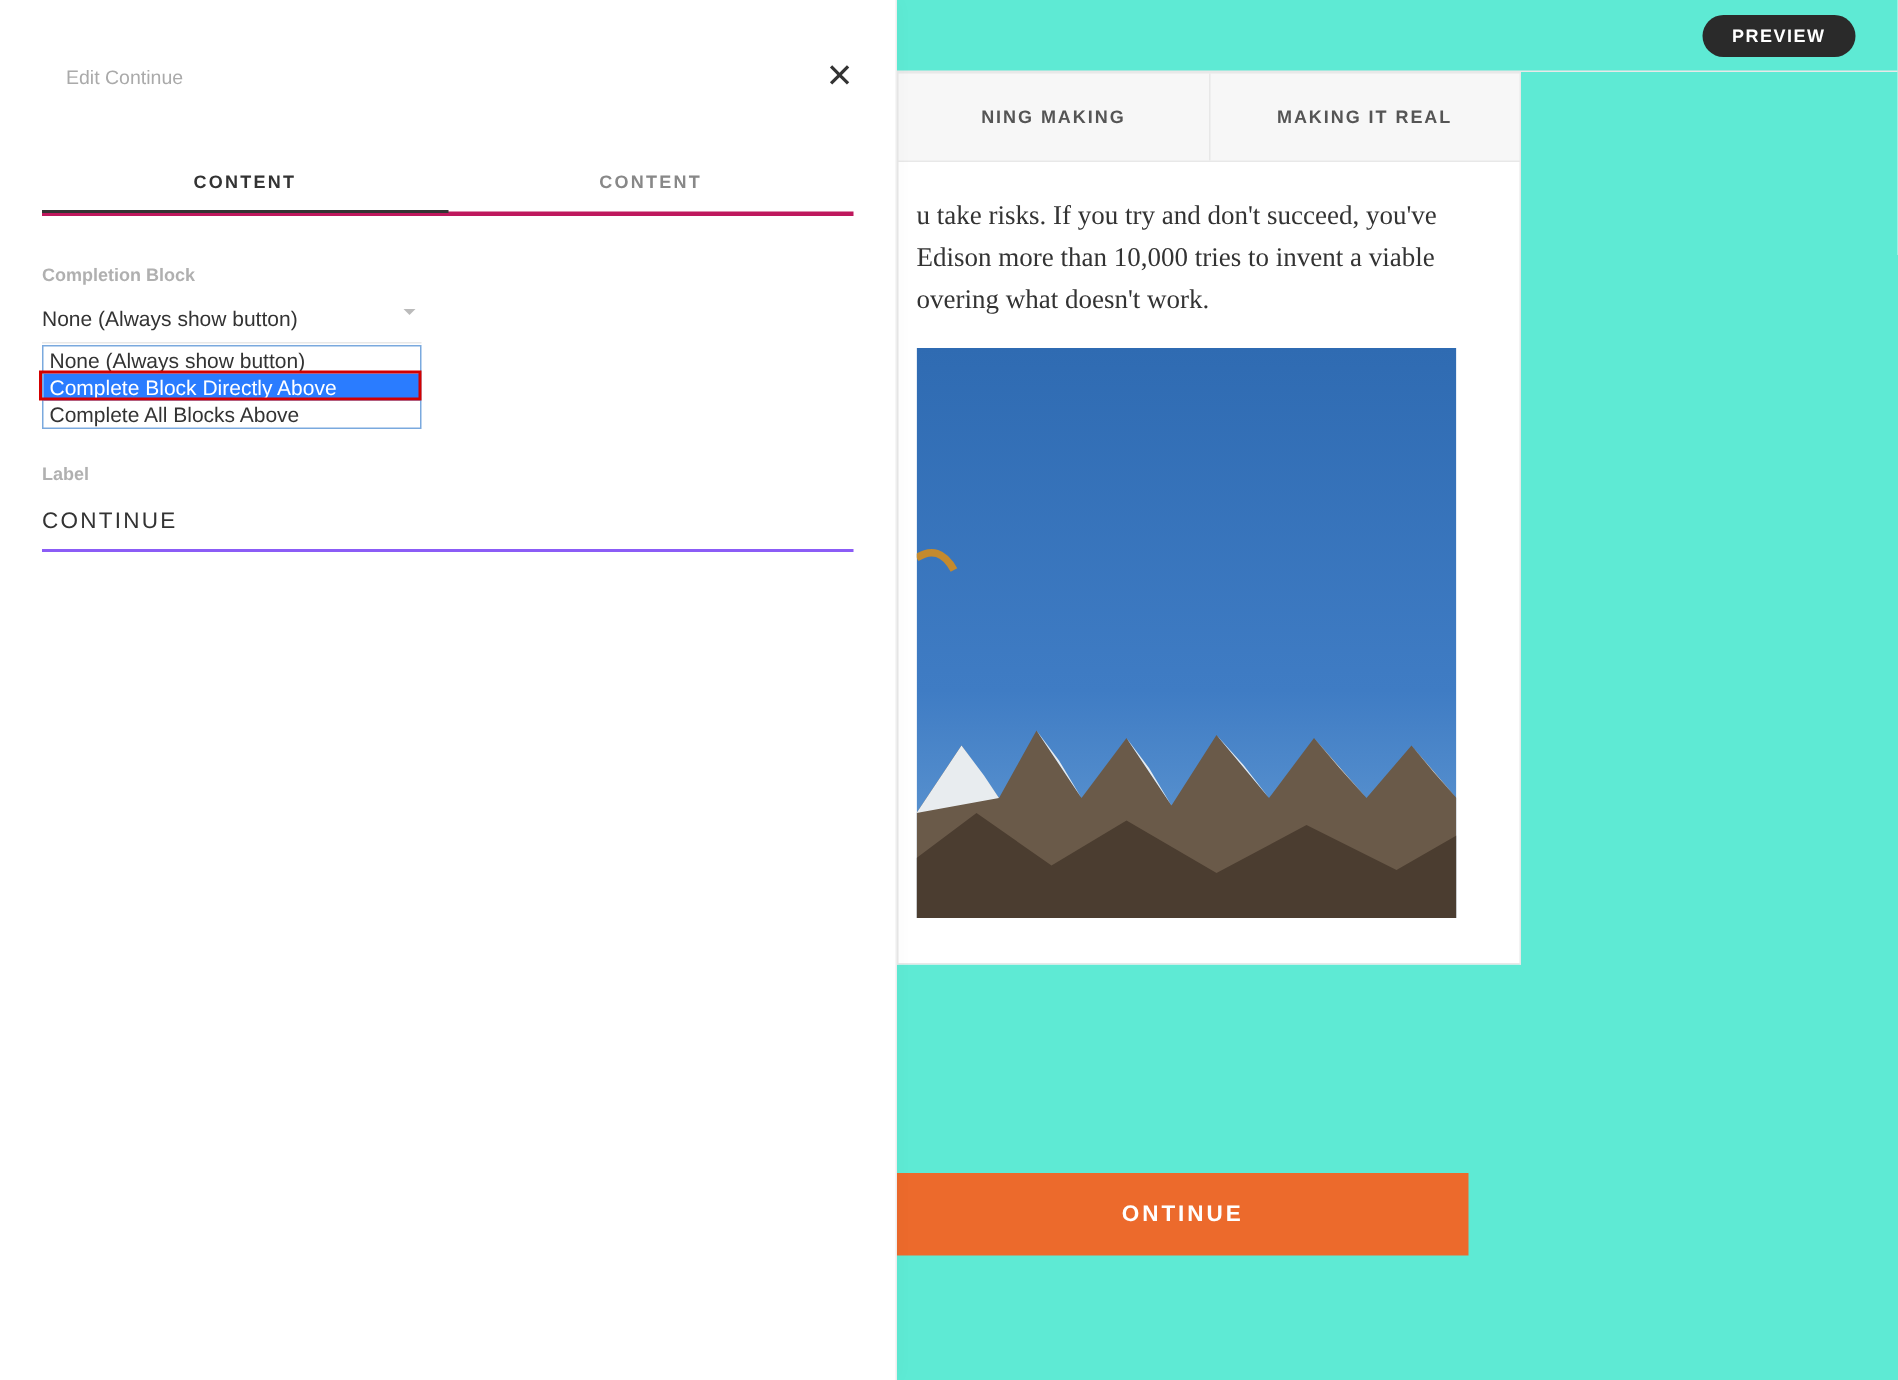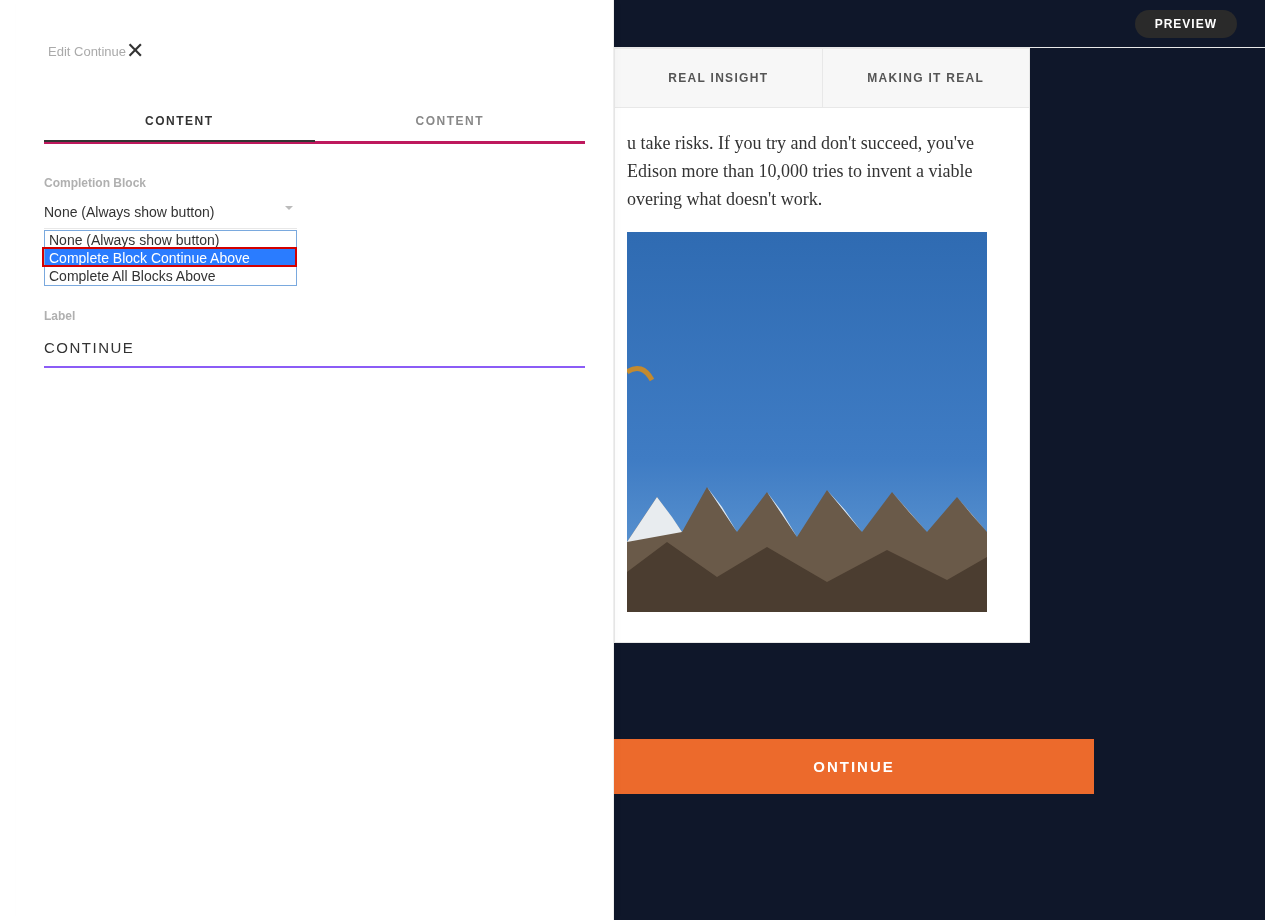--- a/index.html
+++ b/index.html
@@ -2,22 +2,21 @@
 <html><head>
 <meta charset="utf-8">
 <style>
   * { box-sizing: border-box; margin: 0; padding: 0; }
   html, body { width: 1265px; height: 920px; font-family: -apple-system, BlinkMacSystemFont, "Segoe UI", Helvetica, Arial, sans-serif; background: #fff; color: #333; overflow: hidden; }
 
   
   .page {
     position: absolute;
     left: 0; top: 0; right: 0; bottom: 0;
-    background: #0f172a;
-    margin-left: 16px;
+    background: #5eead4;
   }
 
   .topbar {
     position: absolute;
     top: 0; left: 0; right: 0;
     height: 48px;
     border-bottom: 1px solid #e8e8e8;
     display: flex;
     justify-content: flex-end;
     align-items: center;
@@ -78,22 +77,22 @@
     margin-left: 0;
     margin-top: 6px;
     overflow: hidden;
     position: relative;
   }
   .hero-image svg { width: 100%; height: 100%; display: block; }
 
   .continue-bar {
     position: absolute;
     left: 598px;
-    top: 739px;
-    width: 480px;
+    top: 782px;
+    width: 381px;
     height: 55px;
     background: #ec6a2c;
     color: #fff;
     display: flex;
     align-items: center;
     justify-content: center;
     font-size: 15px;
     font-weight: 700;
     letter-spacing: 2px;
     cursor: pointer;
@@ -106,23 +105,23 @@
     width: 598px;
     height: 920px;
     background: #fff;
     border-right: 1px solid #eee;
     box-shadow: 3px 0 10px rgba(0,0,0,0.02);
     z-index: 10;
   }
 
   .panel-header {
     display: flex;
-    justify-content: flex-start;
+    justify-content: space-between;
     align-items: center;
-    padding: 40px 28px 0 32px;
+    padding: 40px 28px 0 44px;
   }
   .panel-title {
     font-size: 13px;
     color: #aaa;
   }
   .close-icon {
     font-size: 22px;
     font-weight: 300;
     color: #333;
     cursor: pointer;
@@ -228,21 +227,21 @@
 <body>
 
 <div class="page">
 
   <div class="topbar">
     <button class="preview-btn">PREVIEW</button>
   </div>
 
   <div class="content-region">
     <div class="tabstrip">
-      <div class="tab">REAL INSIGHT</div>
+      <div class="tab">NING MAKING</div>
       <div class="tab">MAKING IT REAL</div>
     </div>
     <div class="body-content">
       <p>u take risks. If you try and don't succeed, you've Edison more than 10,000 tries to invent a viable overing what doesn't work.</p>
       <div class="hero-image">
         <svg viewBox="0 0 360 380" preserveAspectRatio="xMidYMid slice">
           <defs>
             <linearGradient id="sky" x1="0" y1="0" x2="0" y2="1">
               <stop offset="0%" stop-color="#2f6bb2"></stop>
               <stop offset="60%" stop-color="#3f7cc4"></stop>
@@ -278,21 +277,21 @@
 
     <div class="panel-body">
       <div class="field-label">Completion Block</div>
 
       <div class="select-wrap">
         <div class="select-display">None (Always show button)</div>
         <div class="select-caret"></div>
 
         <div class="dropdown-list">
           <div class="dropdown-item">None (Always show button)</div>
-          <div class="dropdown-item highlighted">Complete Block Continue Above</div>
+          <div class="dropdown-item highlighted">Complete Block Directly Above</div>
           <div class="dropdown-item">Complete All Blocks Above</div>
         </div>
 
         <div class="highlight-box" style="left:-2px; top:47px; width:255px; height:20px;"></div>
       </div>
 
       <div class="label-section">
         <div class="field-label">Label</div>
         <div class="label-value">CONTINUE</div>
       </div>

